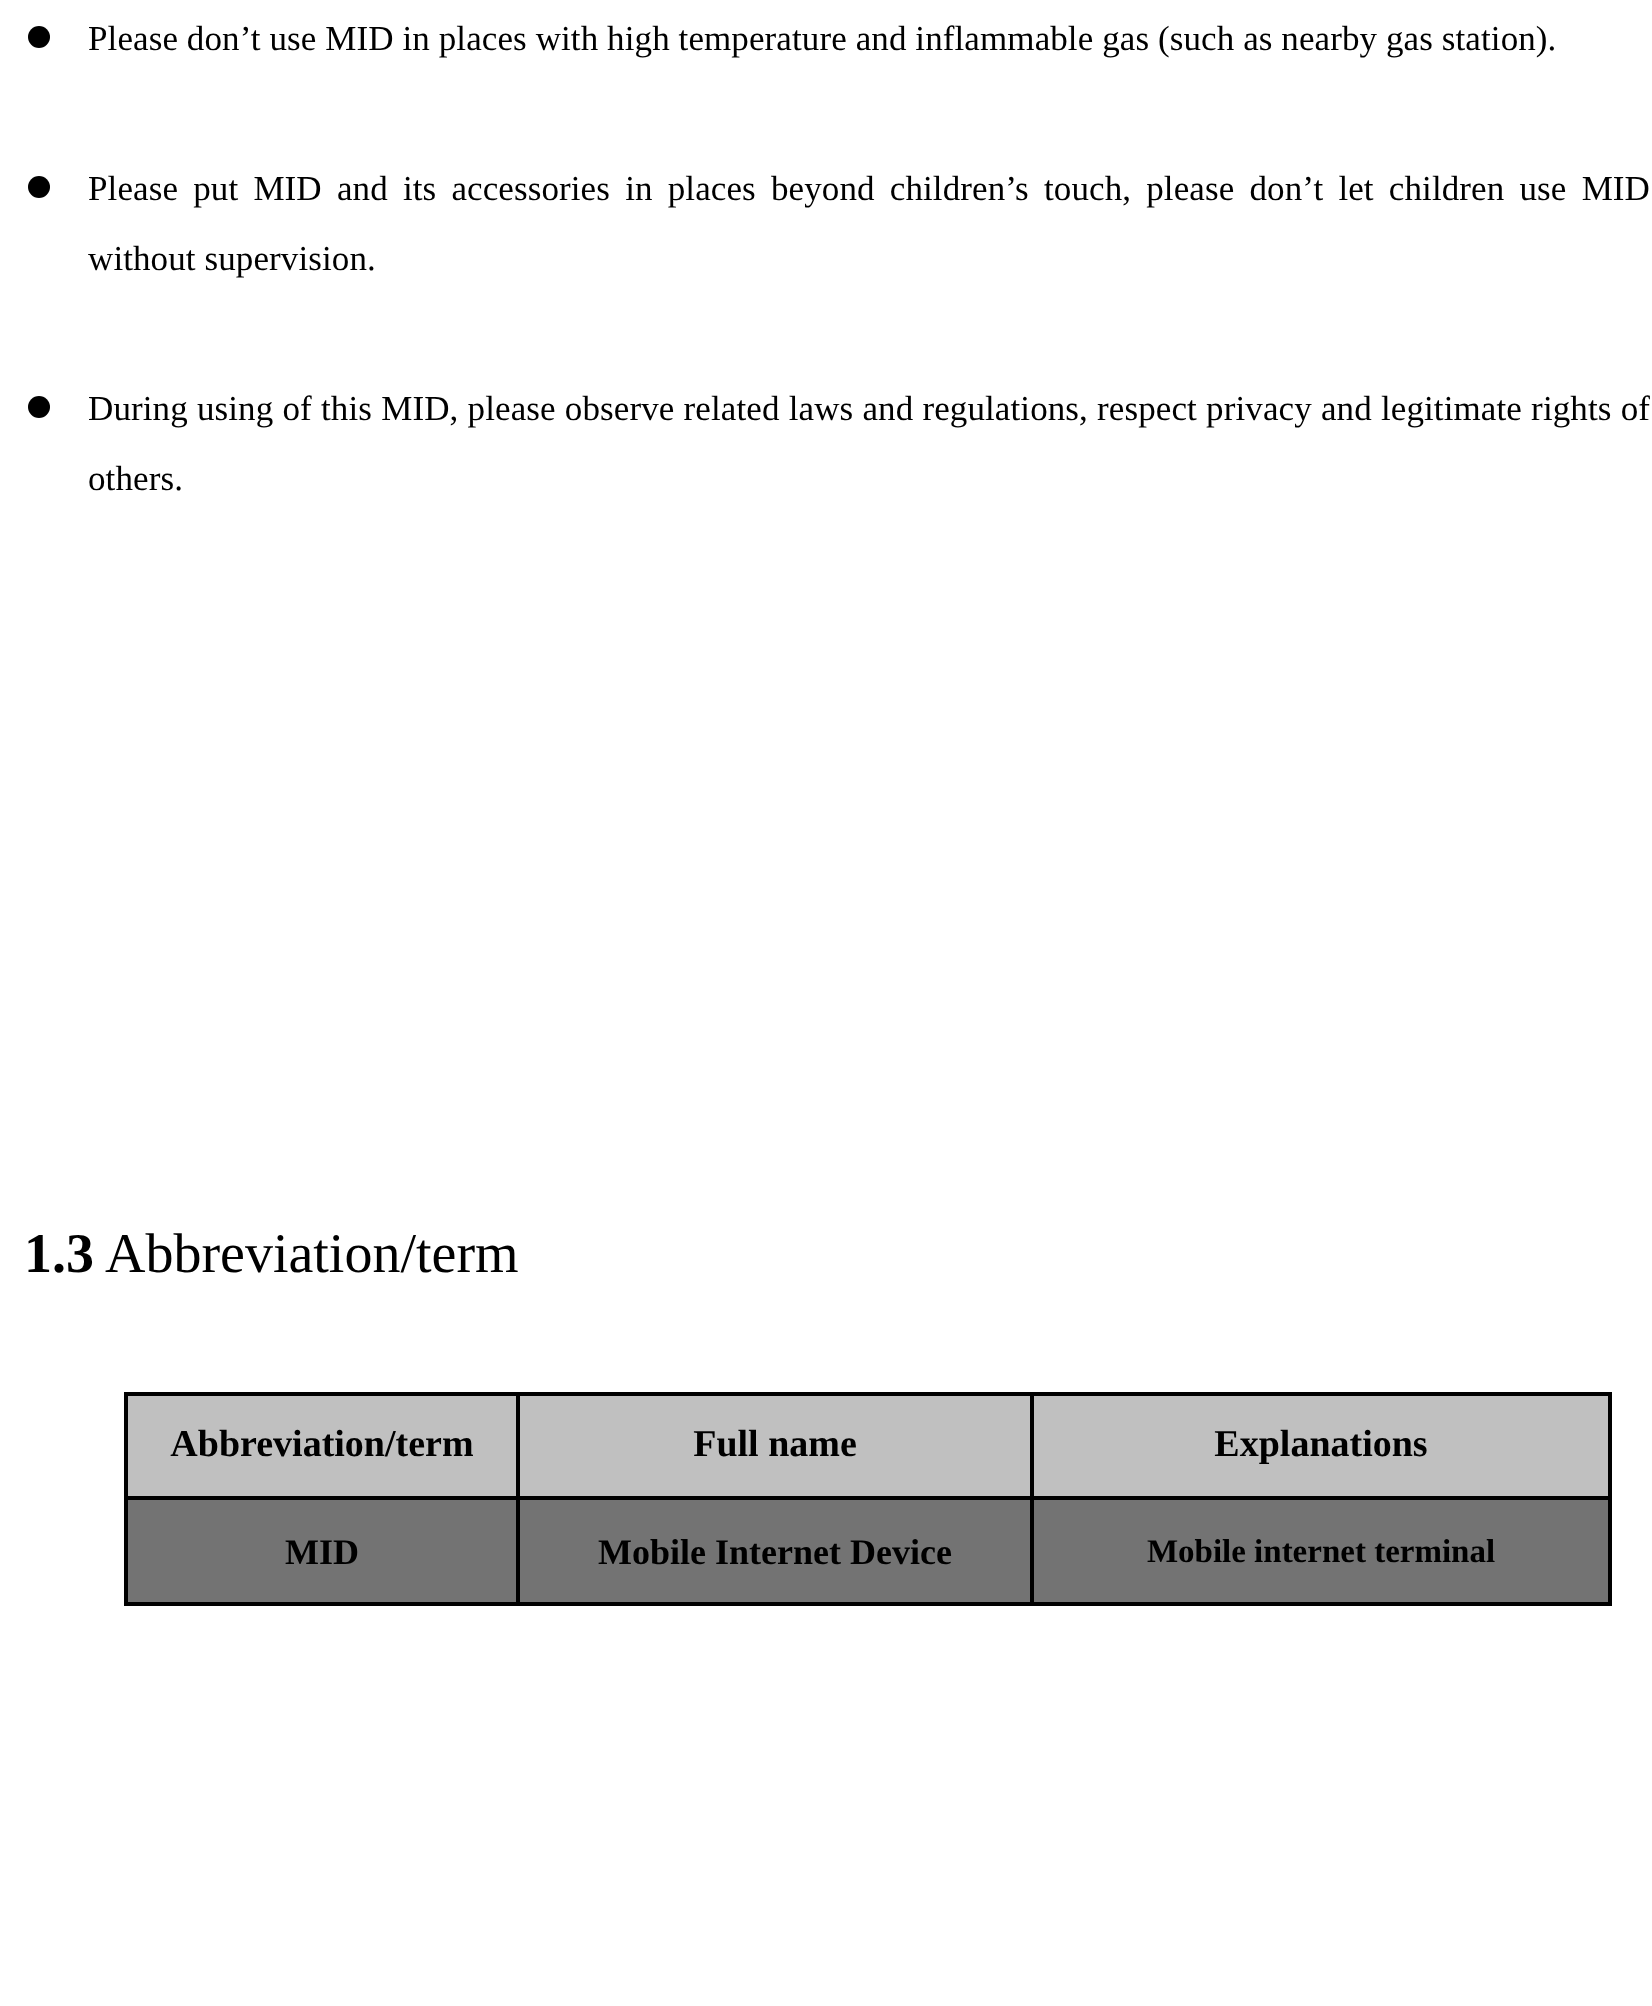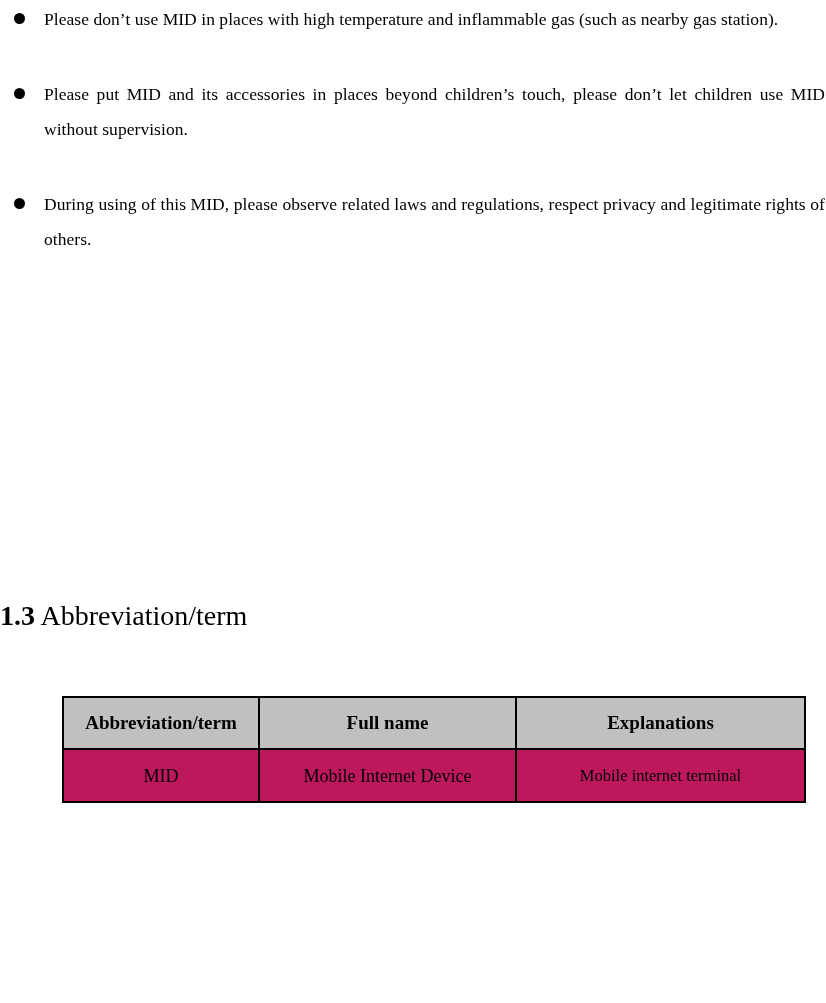--- a/index.html
+++ b/index.html
@@ -56,21 +56,21 @@
     border-radius: 50%;
     display: block;
   }
 
   .bullet-text {
     display: block;
   }
 
   
   .section-heading {
-    margin: 0;
+    margin: 12px;
     padding: 0;
     font-size: 28px;
     font-weight: normal;
     line-height: 36px;
     white-space: nowrap;
     position: absolute;
     left: 0;
     top: 596px;
   }
   .section-heading .num {
@@ -115,22 +115,22 @@
     background: #c0c0c0;
     font-weight: bold;
     font-size: 19px;
     height: 52px;
     line-height: 24px;
   }
 
   table.abbrev-table tbody td {
     font-size: 18px;
     line-height: 28px;
-    font-weight: normal;
-    background: #be185d;
+    font-weight: bold;
+    background: #737373;
   }
 
   tr.row-mid td { height: 53px; }
   tr.row-tall td { height: 113px; }
   tr.row-last td { height: 86px; }
 
   table.abbrev-table td.explain {
     font-size: 16.5px;
     line-height: 28px;
     text-align: center;

